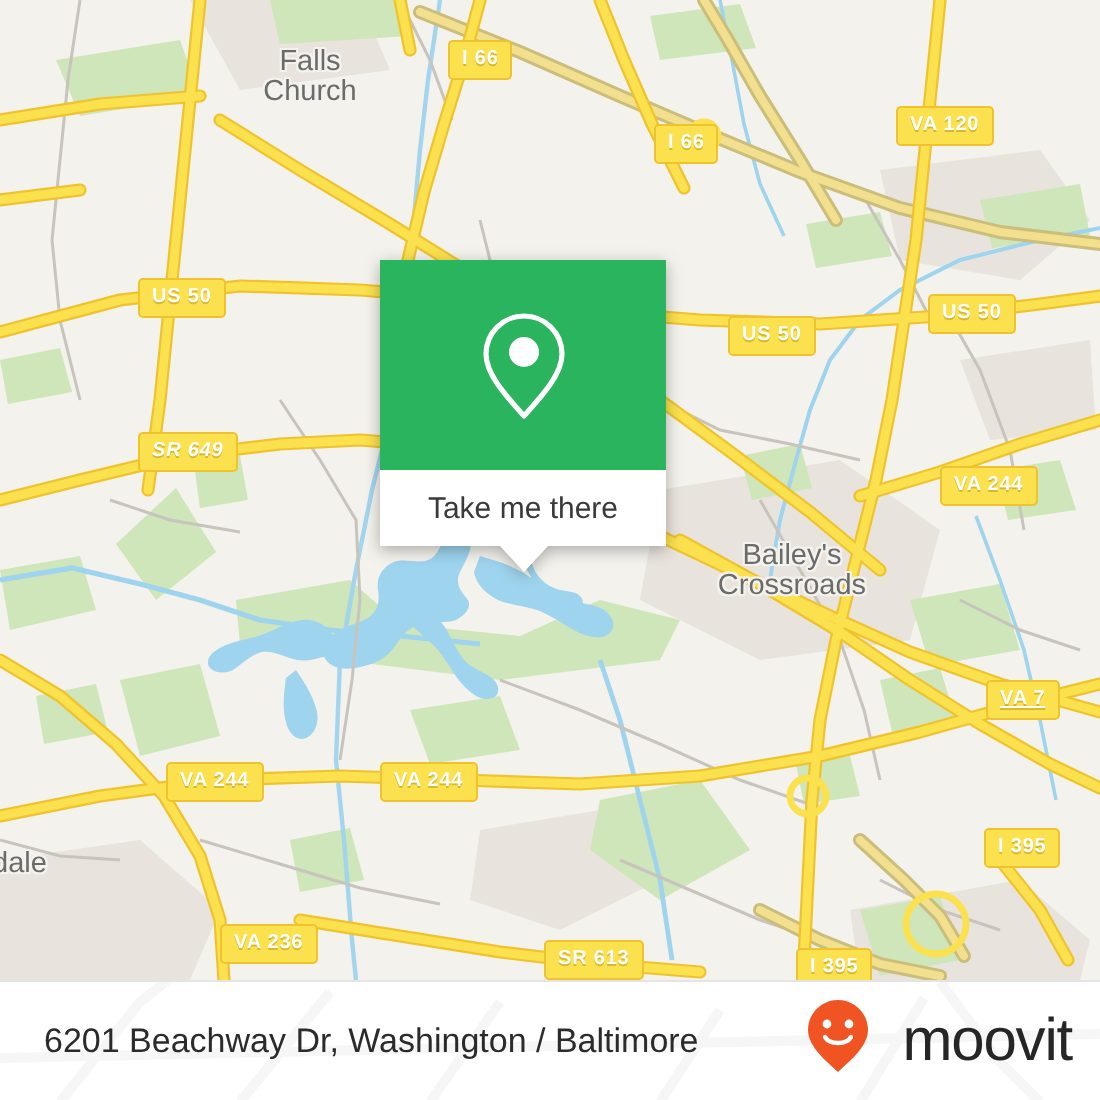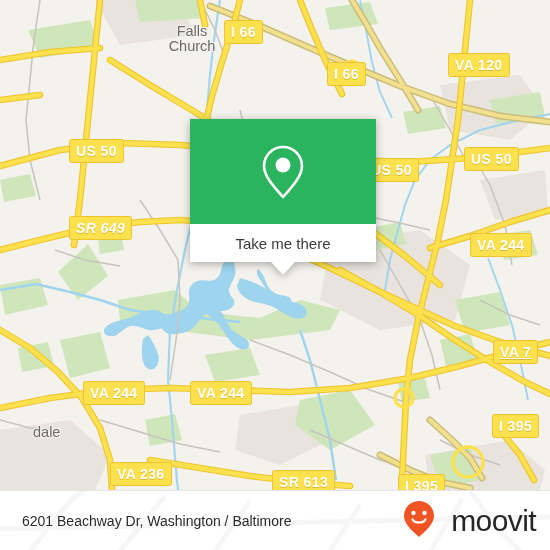--- a/index.html
+++ b/index.html
@@ -25,21 +25,21 @@
   }
   #map-svg{position:absolute;left:0;top:0;width:550px;height:490px;display:block;}
 
   
   .shield{
     position:absolute;
     background:#fbe14e;
     border:1.6px solid #efc32d;
     border-radius:2.5px;
     color:#ffffff;
-    font-size:14px;
+    font-size:10px;
     font-weight:bold;
     letter-spacing:.4px;
     line-height:1;
     padding:3.5px 6px 4px 6px;
     white-space:nowrap;
     text-shadow:0 1px 0 rgba(190,150,20,.55);
     box-sizing:border-box;
   }
 
   
@@ -47,28 +47,27 @@
     position:absolute;
     color:#6b6b6b;
     font-size:14.5px;
     line-height:15px;
     text-align:center;
     white-space:pre;
     text-shadow:
       1px 0 0 #f4f2ec,-1px 0 0 #f4f2ec,0 1px 0 #f4f2ec,0 -1px 0 #f4f2ec,
       1px 1px 0 #f4f2ec,-1px -1px 0 #f4f2ec,1px -1px 0 #f4f2ec,-1px 1px 0 #f4f2ec;
     pointer-events:none;
-    padding-left:37px;
   }
 
   
   #callout{
     position:absolute;
-    left:190px;top:119px;
-    width:186px;
+    left:190px;top:130px;
+    width:143px;
     filter:drop-shadow(0 2px 4px rgba(0,0,0,.30));
   }
   #callout-green{
     height:105px;
     background:#2bb45e;
     display:flex;align-items:center;justify-content:center;
   }
   #callout-green svg{display:block;}
   #callout-footer{
     height:38px;
@@ -112,21 +111,21 @@
     box-sizing:border-box;
     padding:0 14px 0 22px;
     overflow:hidden;
   }
   #footer-watermark{
     position:absolute;left:0;top:0;width:550px;height:60px;
     opacity:.30;pointer-events:none;
   }
   #footer-address{
     position:relative;
-    font-size:14px;color:#2b2b2b;white-space:nowrap;
+    font-size:17px;color:#2b2b2b;white-space:nowrap;
   }
   #brand{
     position:relative;
     display:flex;align-items:center;gap:16px;
   }
   #brand-pin{display:block;}
   #brand-text{
     font-size:30px;color:#262626;letter-spacing:-.6px;line-height:30px;
   }
 </style>
@@ -308,20 +307,22 @@
           <circle cx="468" cy="462" r="15"></circle>
           <circle cx="404" cy="398" r="9"></circle>
           <circle cx="352" cy="68" r="7"></circle>
           <circle cx="96" cy="148" r="5"></circle>
         </g>
       </g>
     </svg>
 
     <div class="place-label" style="left:100px;top:24px;width:110px;">Falls
 Church</div>
+    <div class="place-label" style="left:336px;top:271px;width:120px;">Bailey's
+Crossroads</div>
     <div class="place-label" style="left:-4px;top:425px;width:54px;text-align:left;">dale</div>
 
     <div class="shield" style="left:224px;top:20px;">I 66</div>
     <div class="shield" style="left:327px;top:62px;">I 66</div>
     <div class="shield" style="left:448px;top:53px;">VA 120</div>
     <div class="shield" style="left:69px;top:139px;">US 50</div>
     <div class="shield" style="left:364px;top:158px;">US 50</div>
     <div class="shield" style="left:464px;top:147px;">US 50</div>
     <div class="shield" style="left:69px;top:216px;font-style:italic;">SR 649</div>
     <div class="shield" style="left:470px;top:233px;">VA 244</div>

